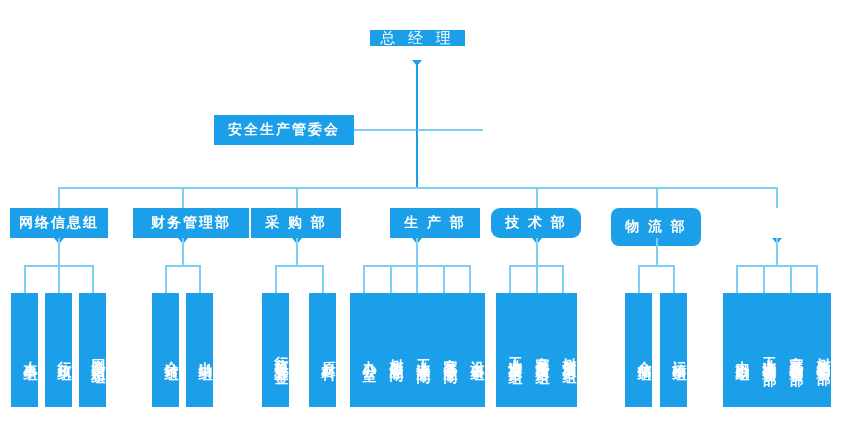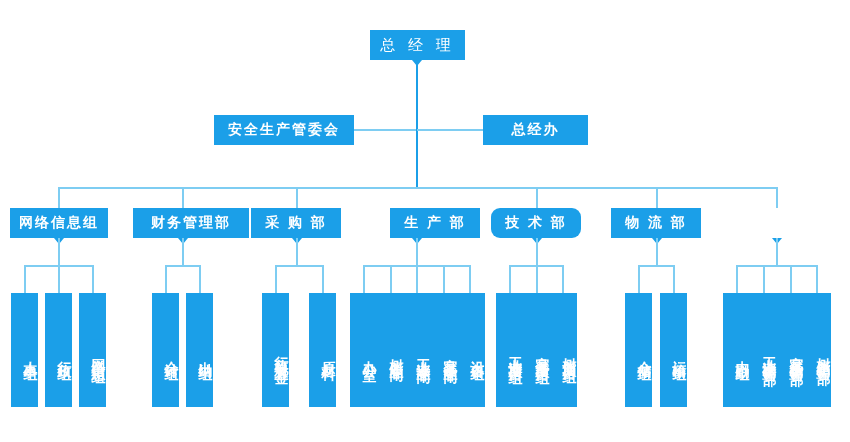--- a/index.html
+++ b/index.html
@@ -68,27 +68,26 @@
     border-left: 5px solid transparent;
     border-right: 5px solid transparent;
     border-top: 6px solid #1b9fe8;
   }
 </style>
 </head>
 <body>
 
 <div id="org-chart">
 
-  <div class="node top" id="top-box" style="left:370px; top:30px; width:95px; height:30px;">总 经 理</div>
+  <div class="node top" id="top-box" style="left:370px; top:30px; width:95px; height:16px;">总 经 理</div>
   <div class="notch" style="left:412px; top:60px;"></div>
 
   <div class="ln v dark" style="left:416px; top:60px; height:128px;"></div>
 
   <div class="node h" style="left:214px; top:115px; width:140px; height:30px;">安全生产管委会</div>
-  <div class="node h" style="left:483px; top:115px; width:105px; height:30px;">总经办</div>
 
   <div class="ln h" style="left:354px; top:129px; width:62px;"></div>
   <div class="ln h" style="left:417px; top:129px; width:66px;"></div>
 
   <div class="ln h" style="left:58px; top:187px; width:718px;"></div>
 
   <div class="ln v" style="left:58px; top:187px; height:21px;"></div>
   <div class="node h" style="left:10px; top:208px; width:98px; height:30px;">网络信息组</div>
   <div class="notch" style="left:54px; top:238px;"></div>
   <div class="ln v" style="left:58px; top:238px; height:28px;"></div>
@@ -141,21 +140,21 @@
   <div class="ln v" style="left:536px; top:238px; height:28px;"></div>
   <div class="ln h" style="left:509px; top:265px; width:54px;"></div>
   <div class="ln v" style="left:509px; top:265px; height:28px;"></div>
   <div class="ln v" style="left:536px; top:265px; height:28px;"></div>
   <div class="ln v" style="left:562px; top:265px; height:28px;"></div>
   <div class="node v" style="left:496px; top:293px; width:27px; height:114px;">工业漆项目组</div>
   <div class="node v" style="left:523px; top:293px; width:27px; height:114px;">家具漆项目组</div>
   <div class="node v" style="left:550px; top:293px; width:27px; height:114px;">树脂项目组</div>
 
   <div class="ln v" style="left:656px; top:187px; height:21px;"></div>
-  <div class="node h" style="left:611px; top:208px; width:90px; height:30px;">物 流 部</div>
+  <div class="node h" style="left:611px; top:208px; width:90px; height:38px;border-radius:8px;">物 流 部</div>
   <div class="notch" style="left:652px; top:238px;"></div>
   <div class="ln v" style="left:656px; top:238px; height:28px;"></div>
   <div class="ln h" style="left:638px; top:265px; width:36px;"></div>
   <div class="ln v" style="left:638px; top:265px; height:28px;"></div>
   <div class="ln v" style="left:673px; top:265px; height:28px;"></div>
   <div class="node v" style="left:625px; top:293px; width:27px; height:114px;">仓储组</div>
   <div class="node v" style="left:660px; top:293px; width:27px; height:114px;">运输组</div>
 
   <div class="ln v" style="left:776px; top:187px; height:21px;"></div>
   <div class="notch" style="left:772px; top:238px;"></div>

